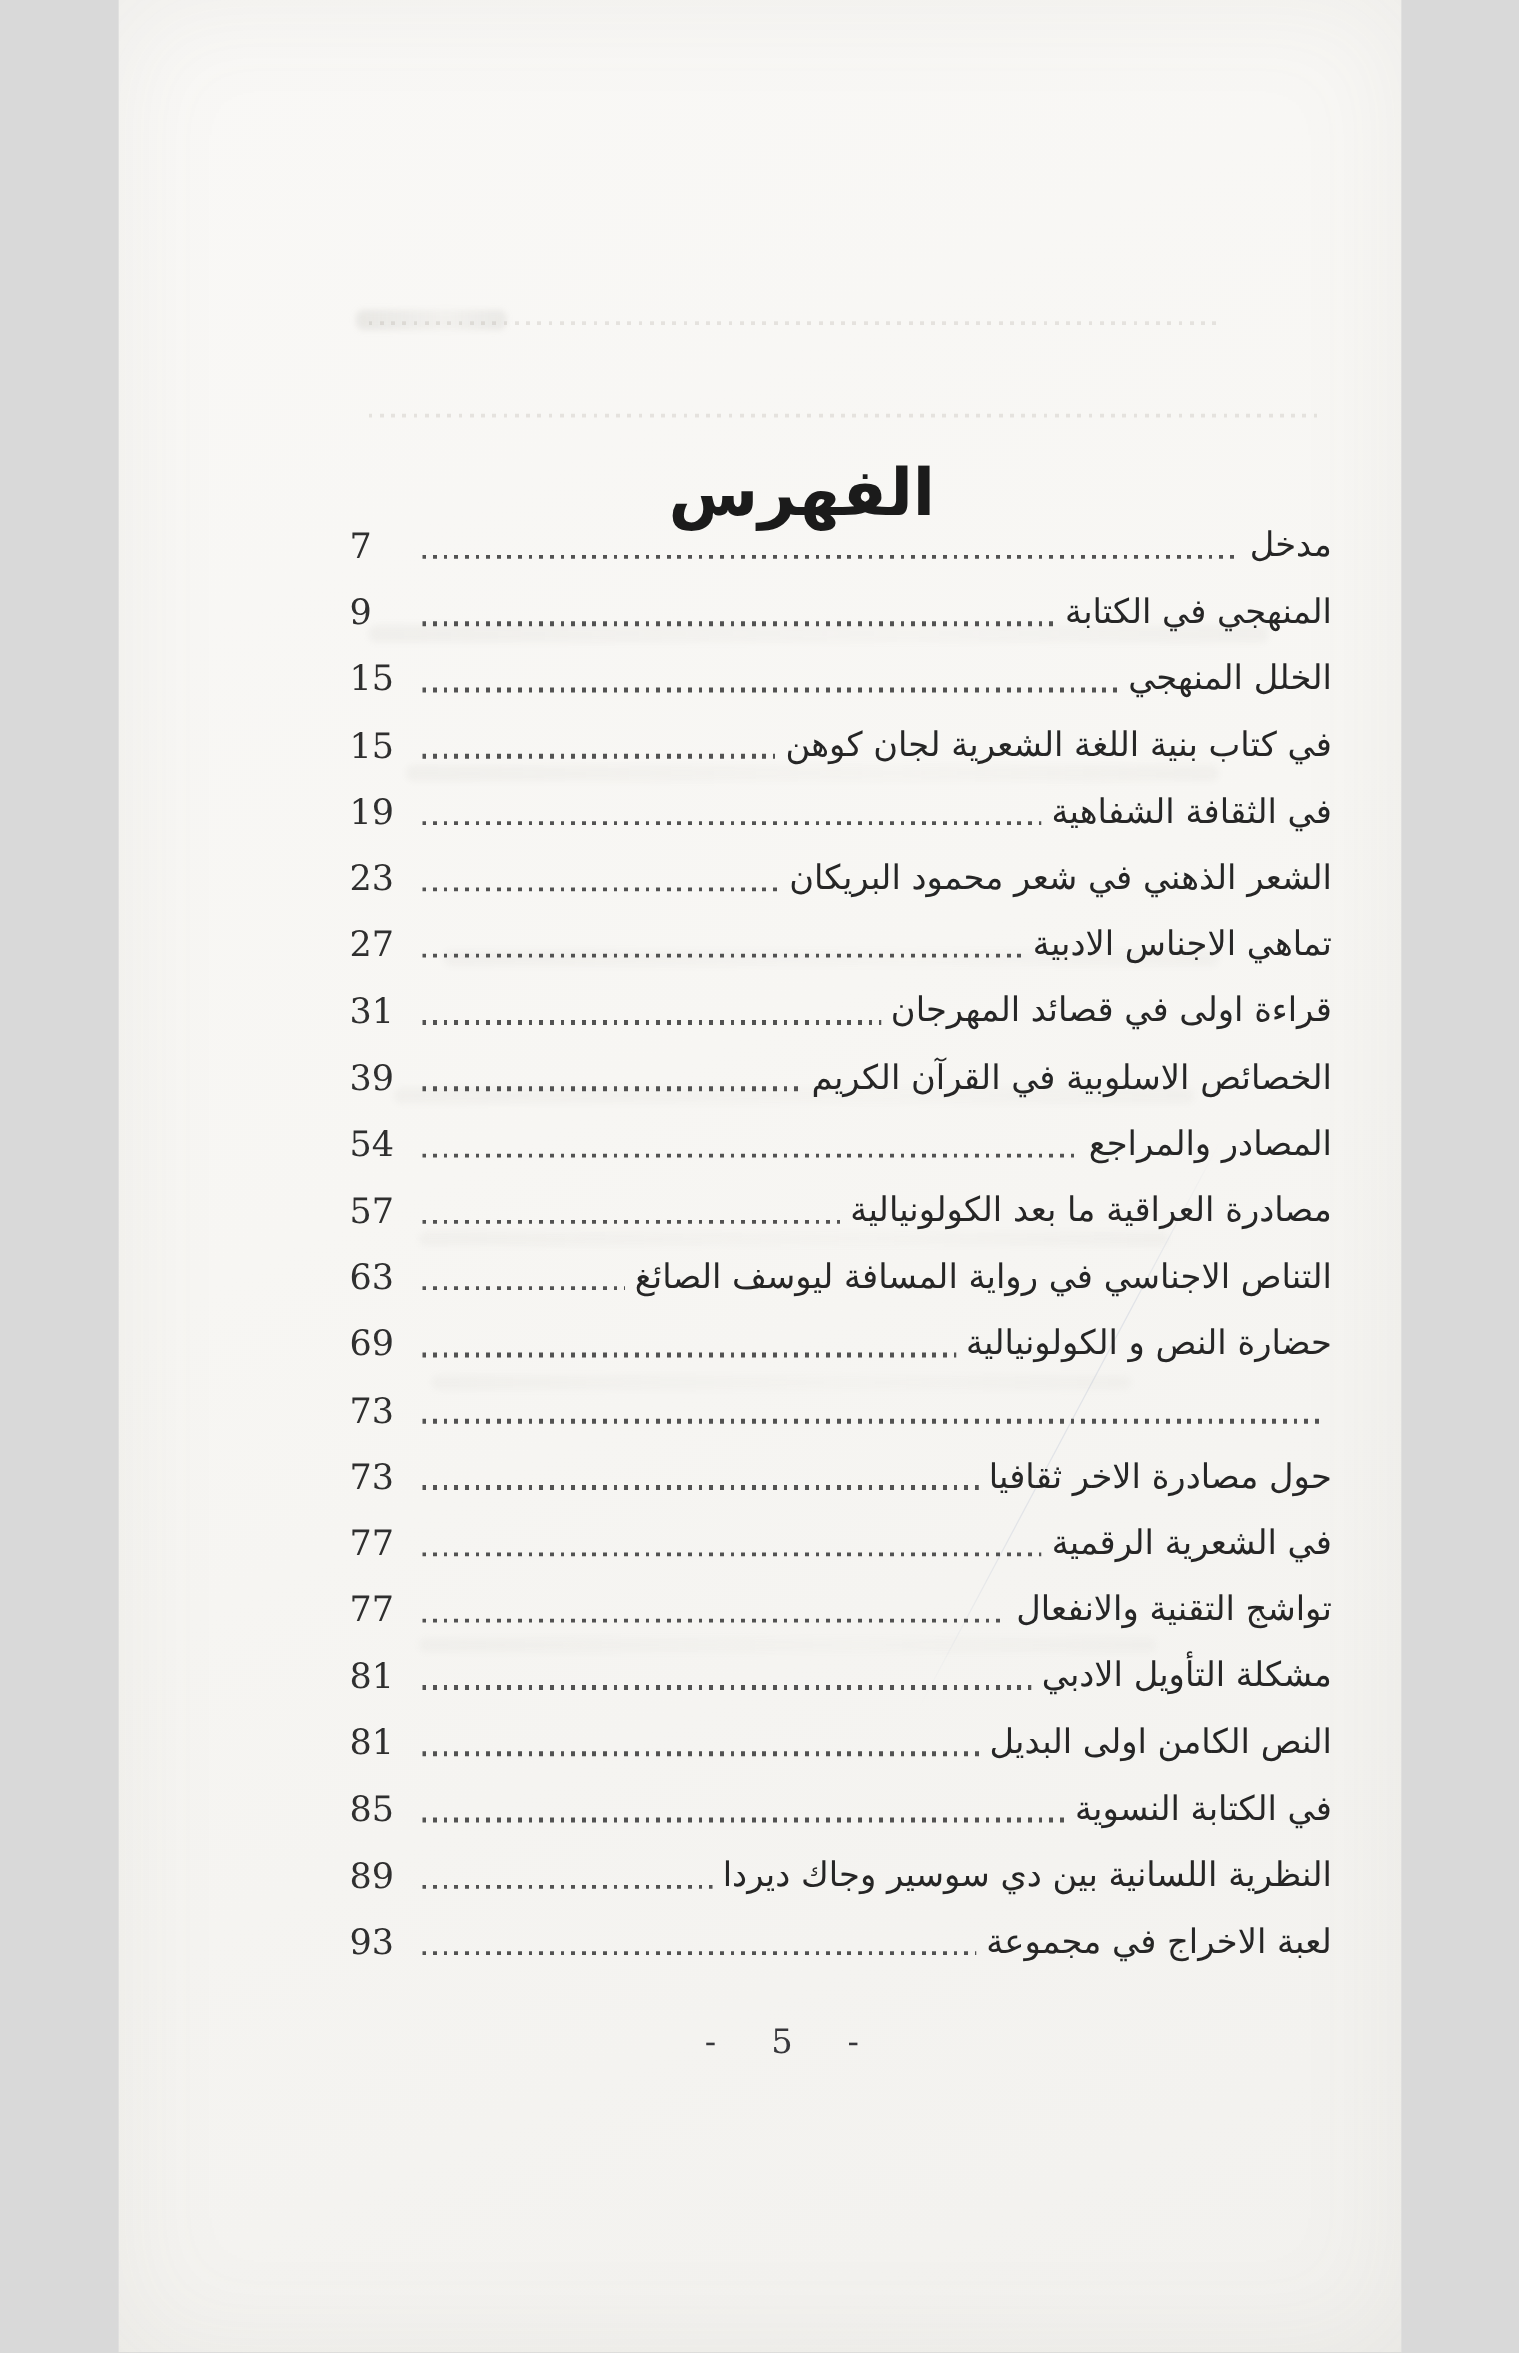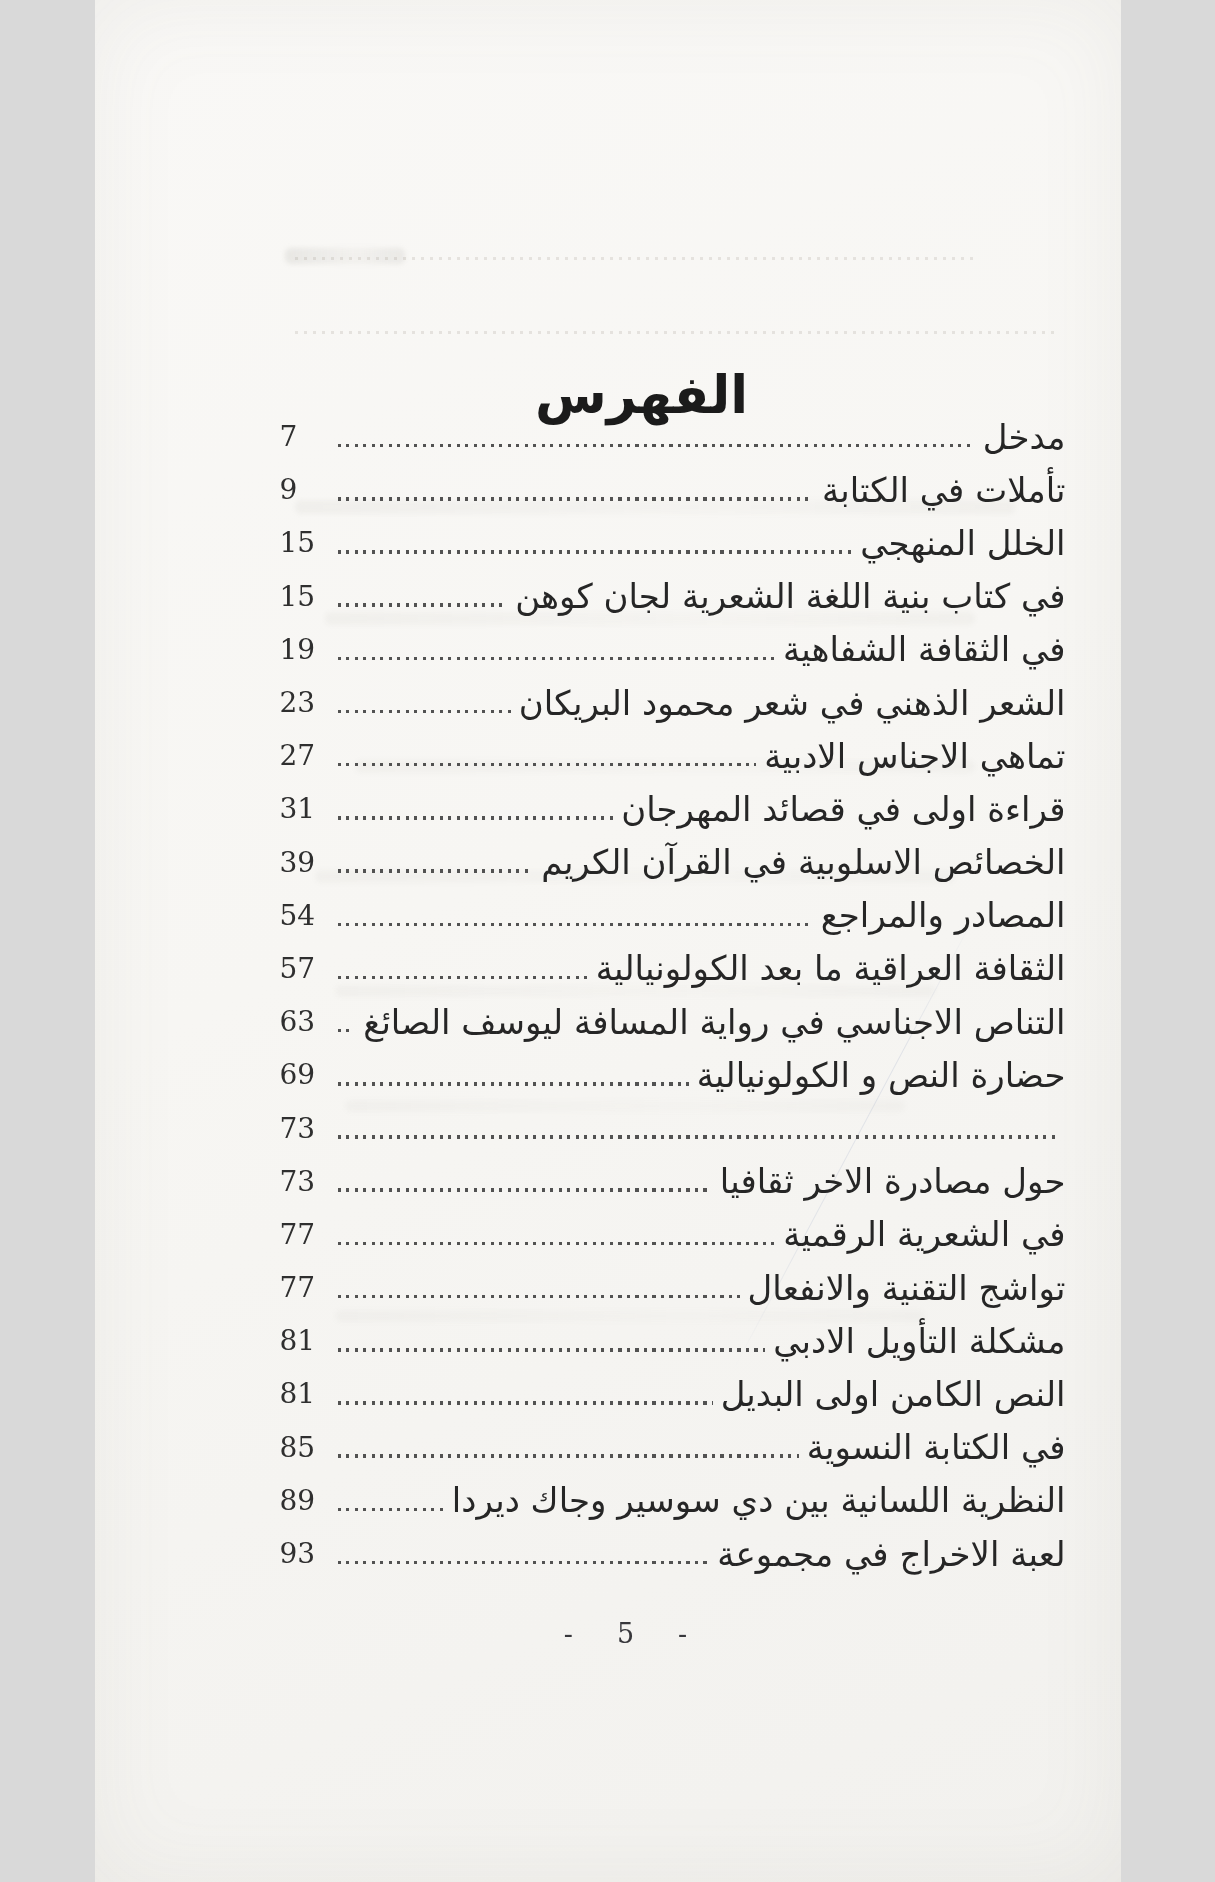--- a/index.html
+++ b/index.html
@@ -51,21 +51,21 @@
     top:410px;left:185px;right:55px;
     direction:rtl;
   }
   .toc-row{
     display:flex;
     align-items:center;
     height:53.2px;
     direction:rtl;
   }
   .entry-title{
-    font-size:34px;
+    font-size:27px;
     color:var(--ink);
     white-space:nowrap;
     flex:0 0 auto;
   }
   .leader{
     flex:1 1 auto;
     height:3.5px;
     margin:0 8px;
     position:relative;
     top:9px;
@@ -114,21 +114,21 @@
   <h1 class="doc-title">الفهرس</h1>
 
   <div class="toc">
     <div class="toc-row">
       <span class="entry-title">مدخل</span>
       <span class="leader"></span>
       <span class="entry-page">7</span>
     </div>
 
     <div class="toc-row">
-      <span class="entry-title">تأملات في الكتابة</span>
+      <span class="entry-title">المنهجي في الكتابة</span>
       <span class="leader"></span>
       <span class="entry-page">9</span>
     </div>
 
     <div class="toc-row">
       <span class="entry-title">الخلل المنهجي</span>
       <span class="leader"></span>
       <span class="entry-page">15</span>
     </div>
 
@@ -168,21 +168,21 @@
       <span class="entry-page">39</span>
     </div>
 
     <div class="toc-row">
       <span class="entry-title">المصادر والمراجع</span>
       <span class="leader"></span>
       <span class="entry-page">54</span>
     </div>
 
     <div class="toc-row">
-      <span class="entry-title">الثقافة العراقية ما بعد الكولونيالية</span>
+      <span class="entry-title">مصادرة العراقية ما بعد الكولونيالية</span>
       <span class="leader"></span>
       <span class="entry-page">57</span>
     </div>
 
     <div class="toc-row">
       <span class="entry-title">التناص الاجناسي في رواية المسافة ليوسف الصائغ</span>
       <span class="leader"></span>
       <span class="entry-page">63</span>
     </div>
 

